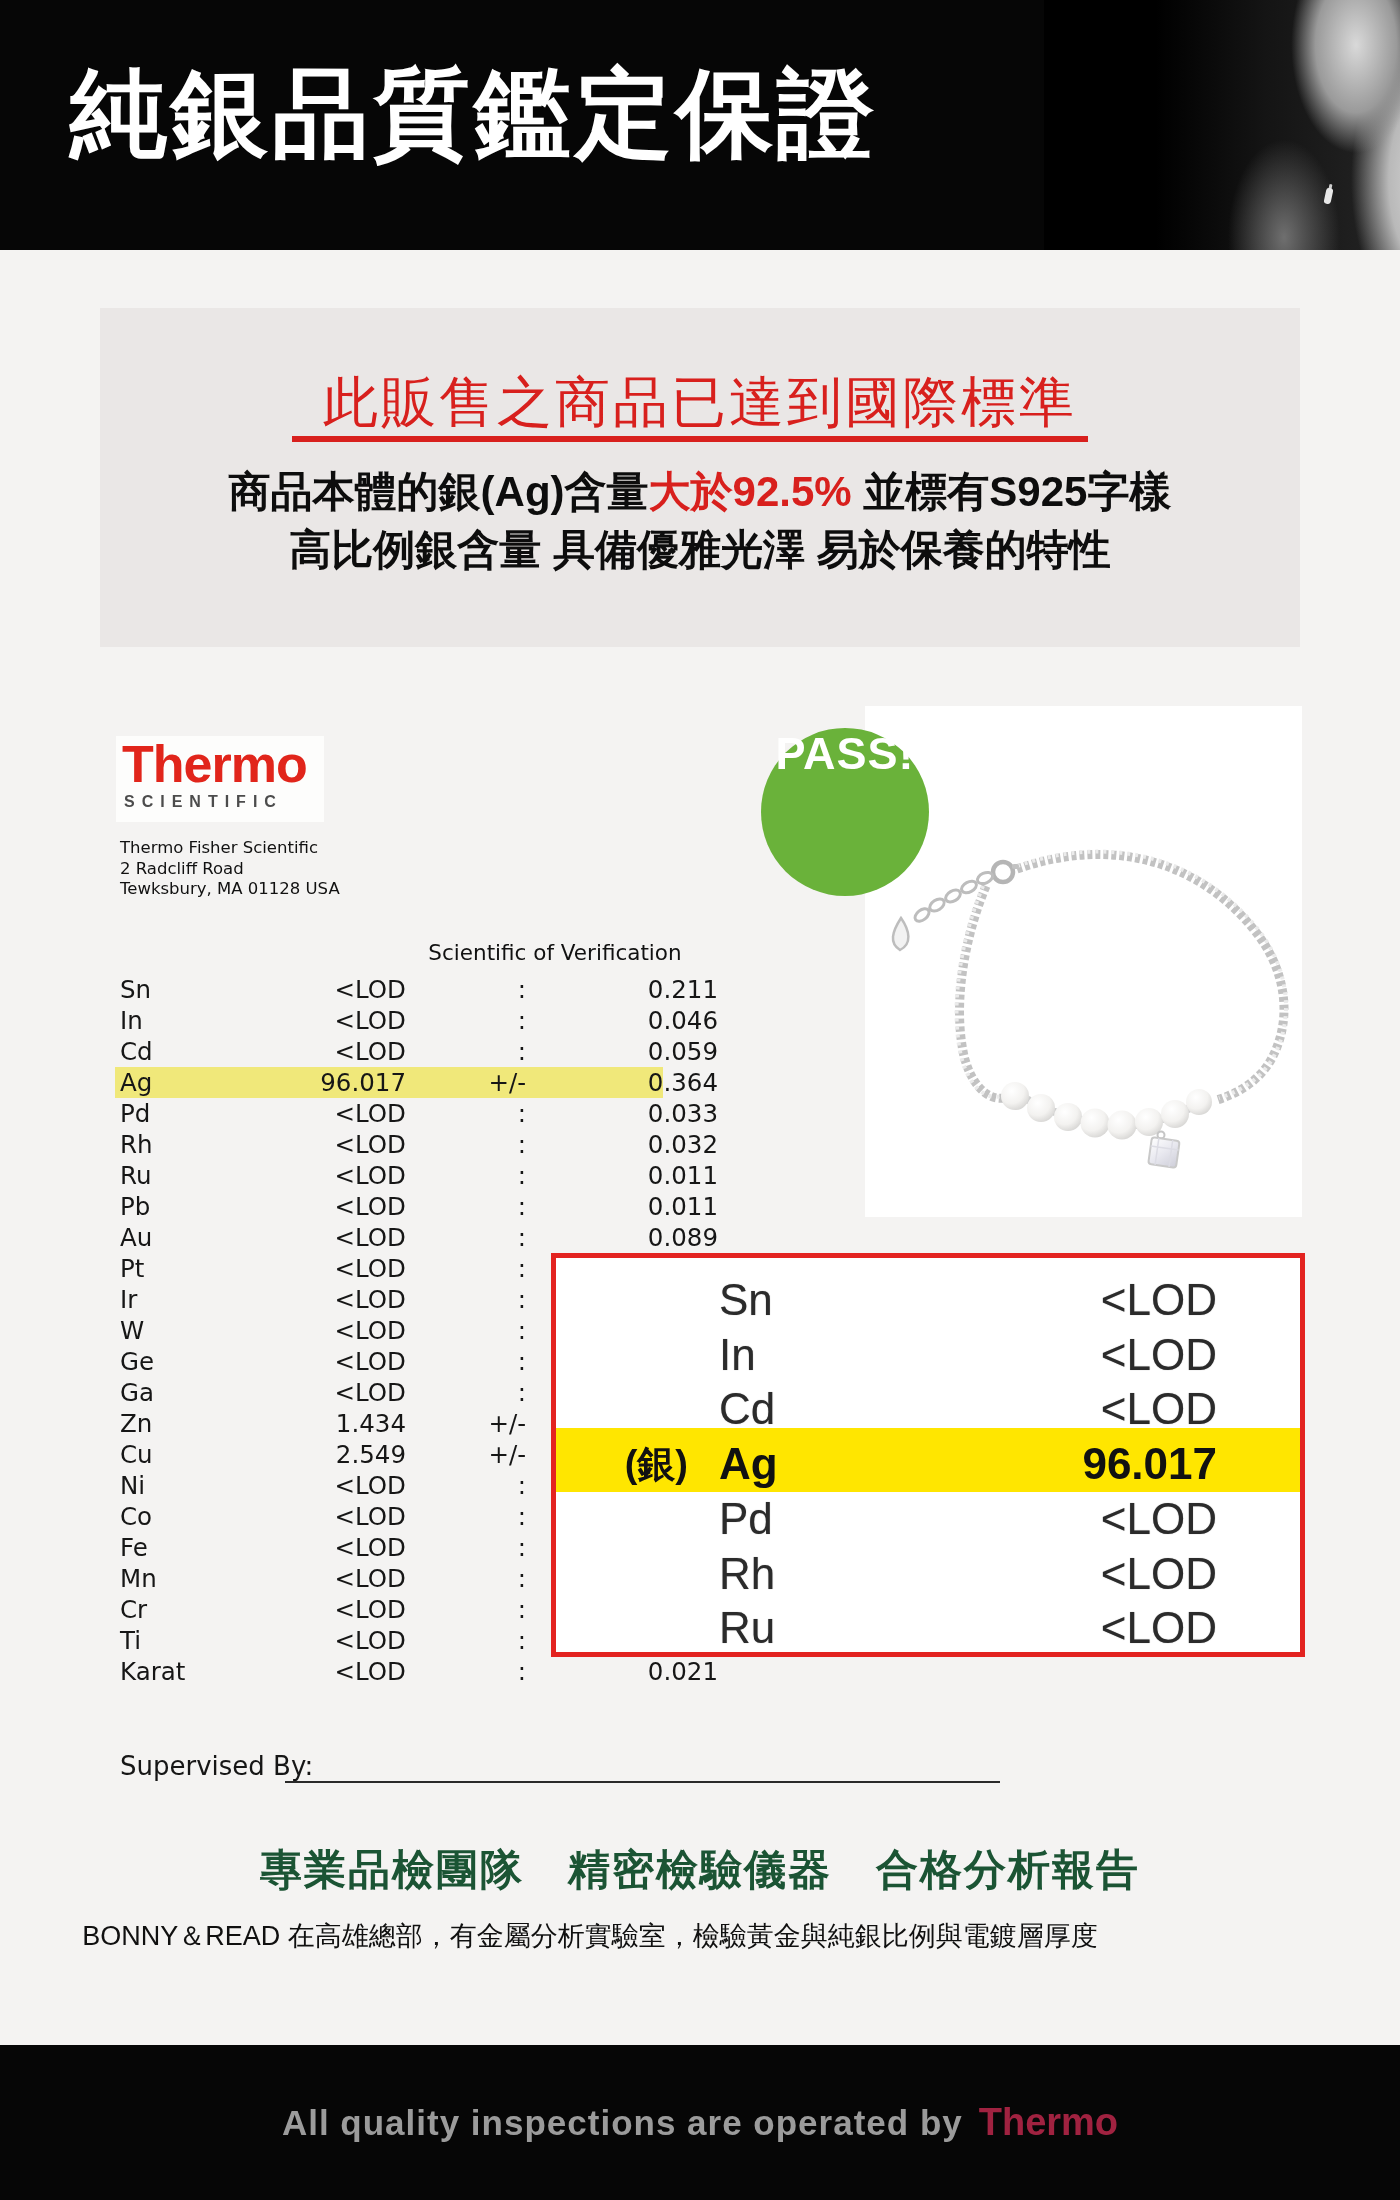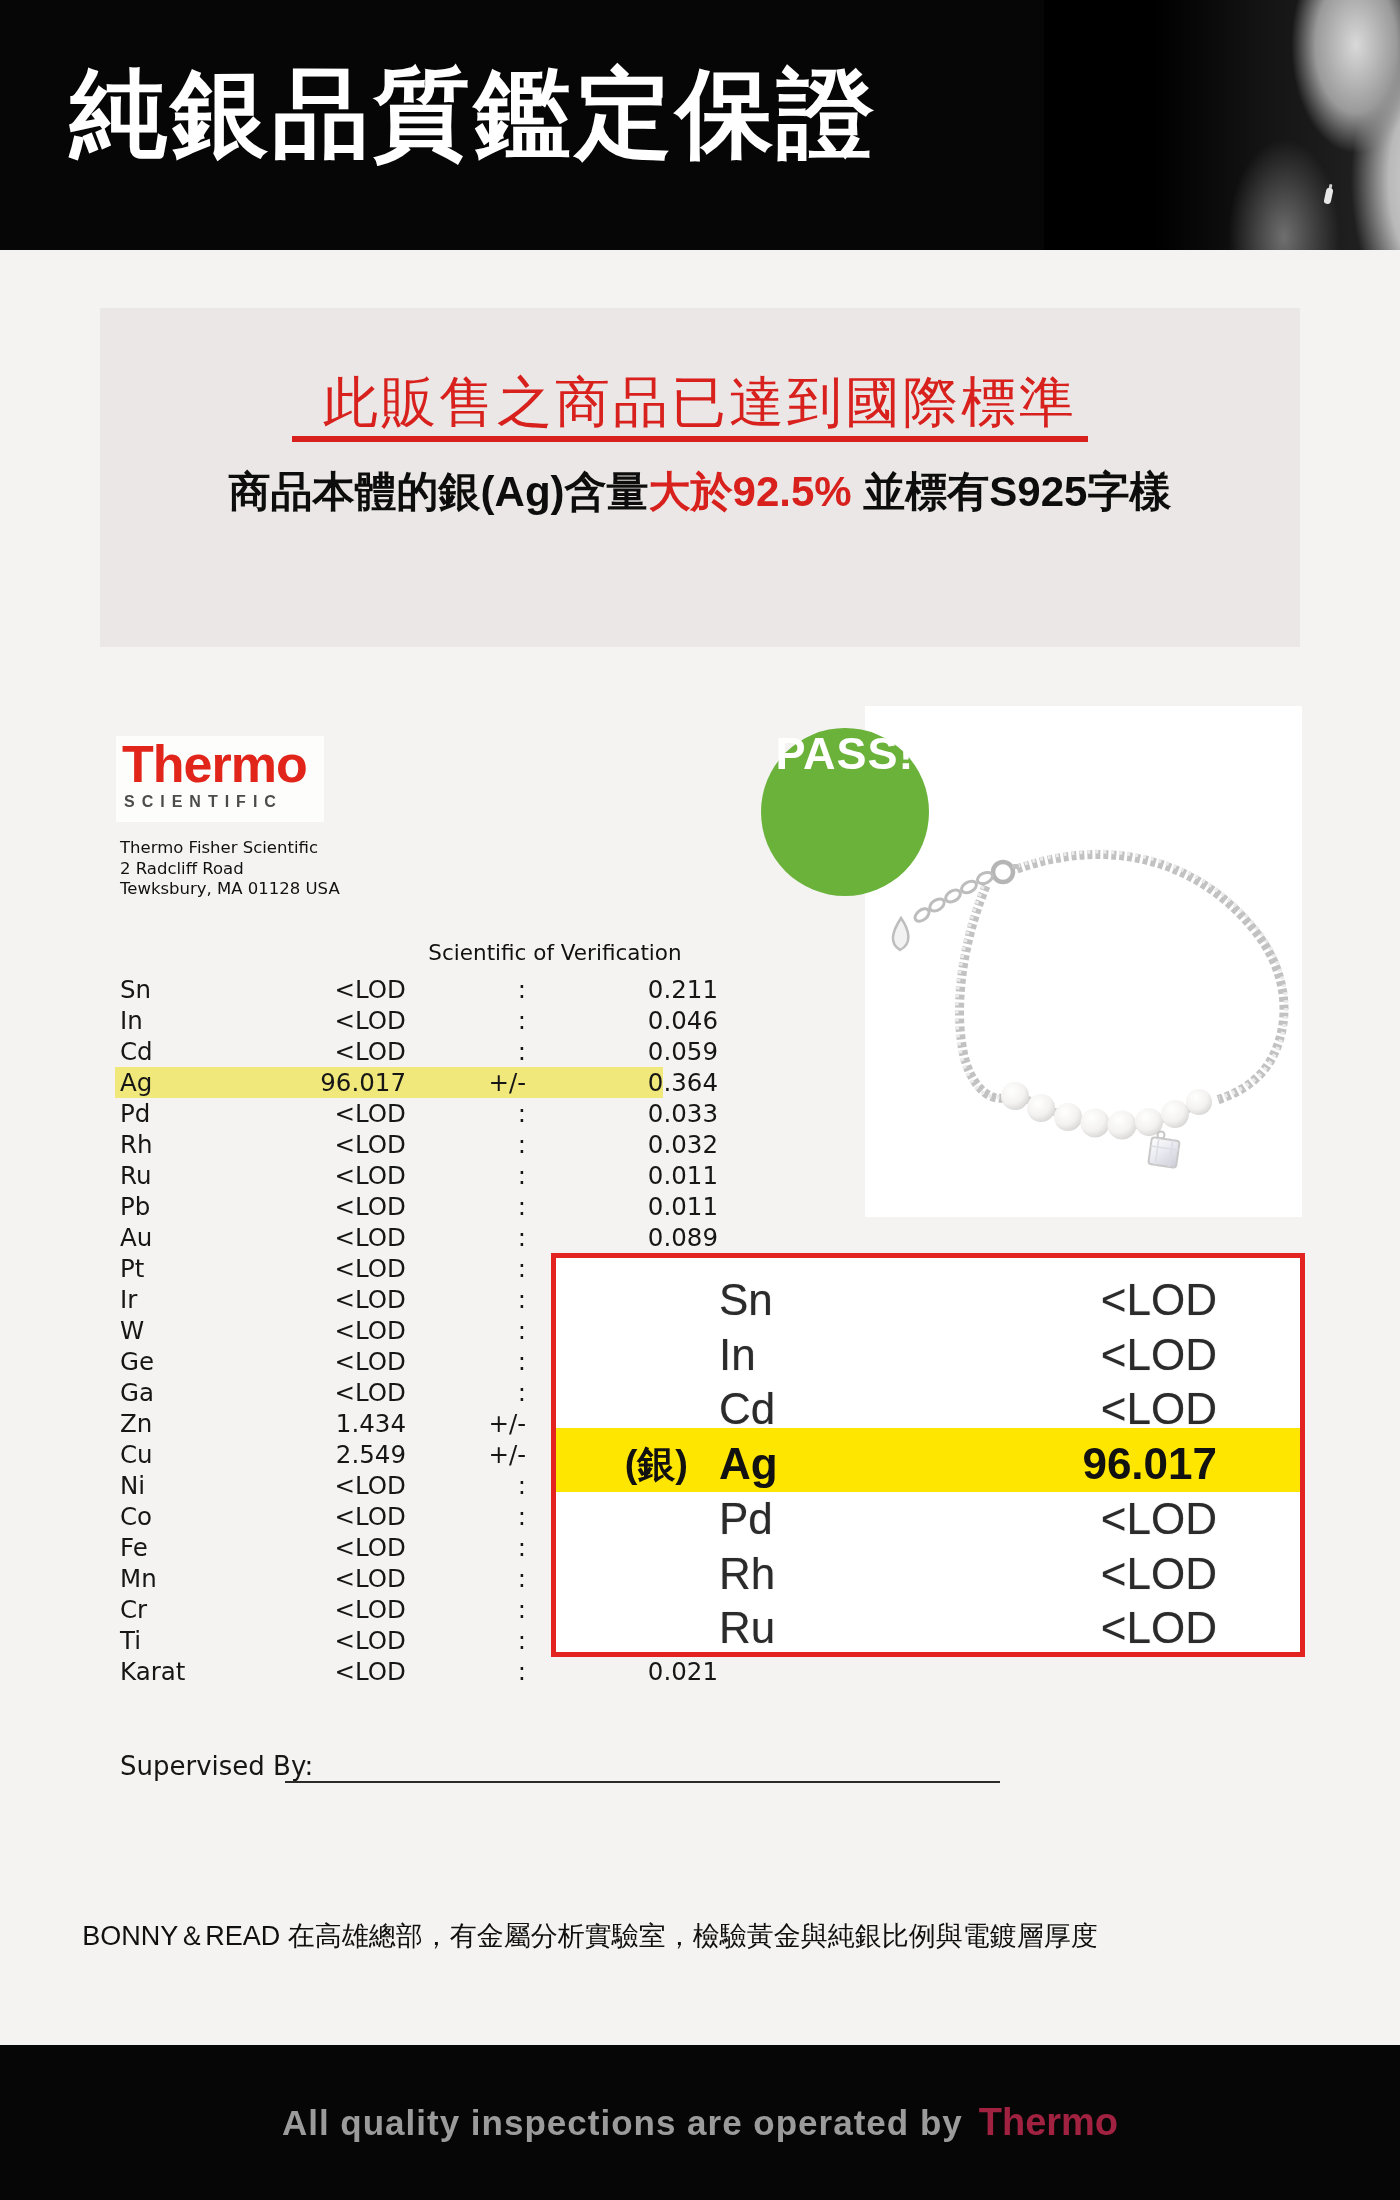--- a/index.html
+++ b/index.html
@@ -95,20 +95,21 @@
     <div class="header-photo">
       <div class="earring-dot"></div>
     </div>
     <div class="header-title">純銀品質鑑定保證</div>
   </div>
 
   <div class="standard-box">
     <div class="std-title">此販售之商品已達到國際標準</div>
     <div class="std-underline"></div>
     <div class="std-line std-line1"><span>商品本體的銀(Ag)含量</span><span class="red-frag">大於92.5%</span><span> 並標有S925字樣</span></div>
+    <div class="std-line std-line2">高比例銀含量 具備優雅光澤 易於保養的特性</div>
   </div>
 
   <div class="thermo-logo">
     <div class="thermo-word">Thermo</div>
     <div class="thermo-sub">SCIENTIFIC</div>
   </div>
   <div class="address">
     <div>Thermo Fisher Scientific</div>
     <div>2 Radcliff Road</div>
     <div>Tewksbury, MA 01128 USA</div>
@@ -354,20 +355,21 @@
       <span class="z-prefix"></span>
       <span class="z-el">Ru</span>
       <span class="z-val">&lt;LOD</span>
     </div>
       </div>
   </div>
 
   <div class="supervised-label">Supervised By:</div>
   <div class="supervised-line"></div>
 
+  <div class="quality-heading">專業品檢團隊　精密檢驗儀器　合格分析報告</div>
   <div class="quality-sub">BONNY＆READ 在高雄總部，有金屬分析實驗室，檢驗黃金與純銀比例與電鍍層厚度</div>
 
   <div class="footer-bar">
     <span class="footer-text">All quality inspections are operated by</span>
     <span class="footer-brand">Thermo</span>
   </div>
 
 </div>
 
 </body></html>

